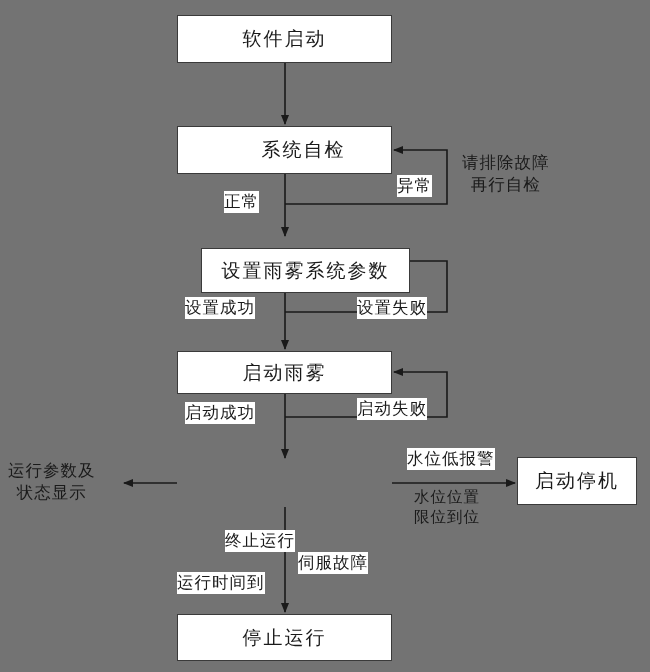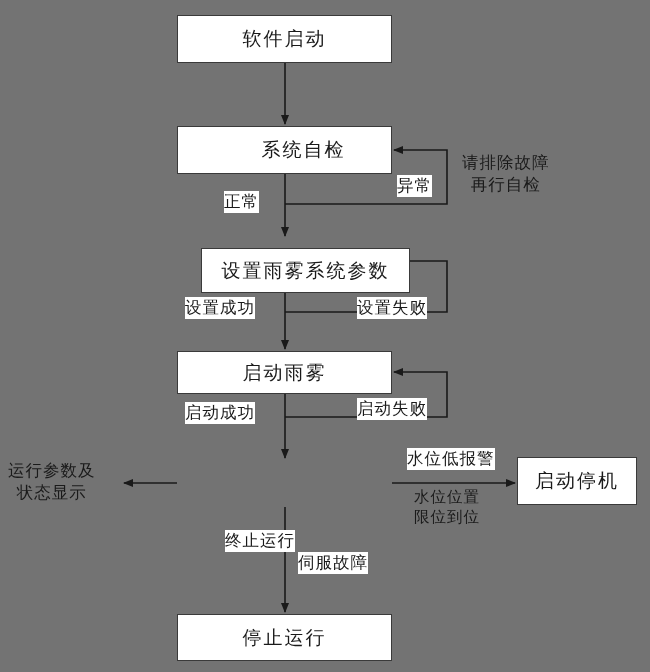--- a/index.html
+++ b/index.html
@@ -134,14 +134,15 @@
 
   <div class="label boxed" style="left:407px; top:448px;">水位低报警</div>
 
   <div class="label center" style="left:414px; top:487px; font-size:15.5px;">水位位置
 限位到位</div>
 
   <div class="label boxed" style="left:186px; top:530px;margin-left:39px;">终止运行</div>
 
   <div class="label boxed" style="left:298px; top:552px;">伺服故障</div>
 
+  <div class="label boxed" style="left:177px; top:572px;">运行时间到</div>
 
 </div>
 
 </body></html>

